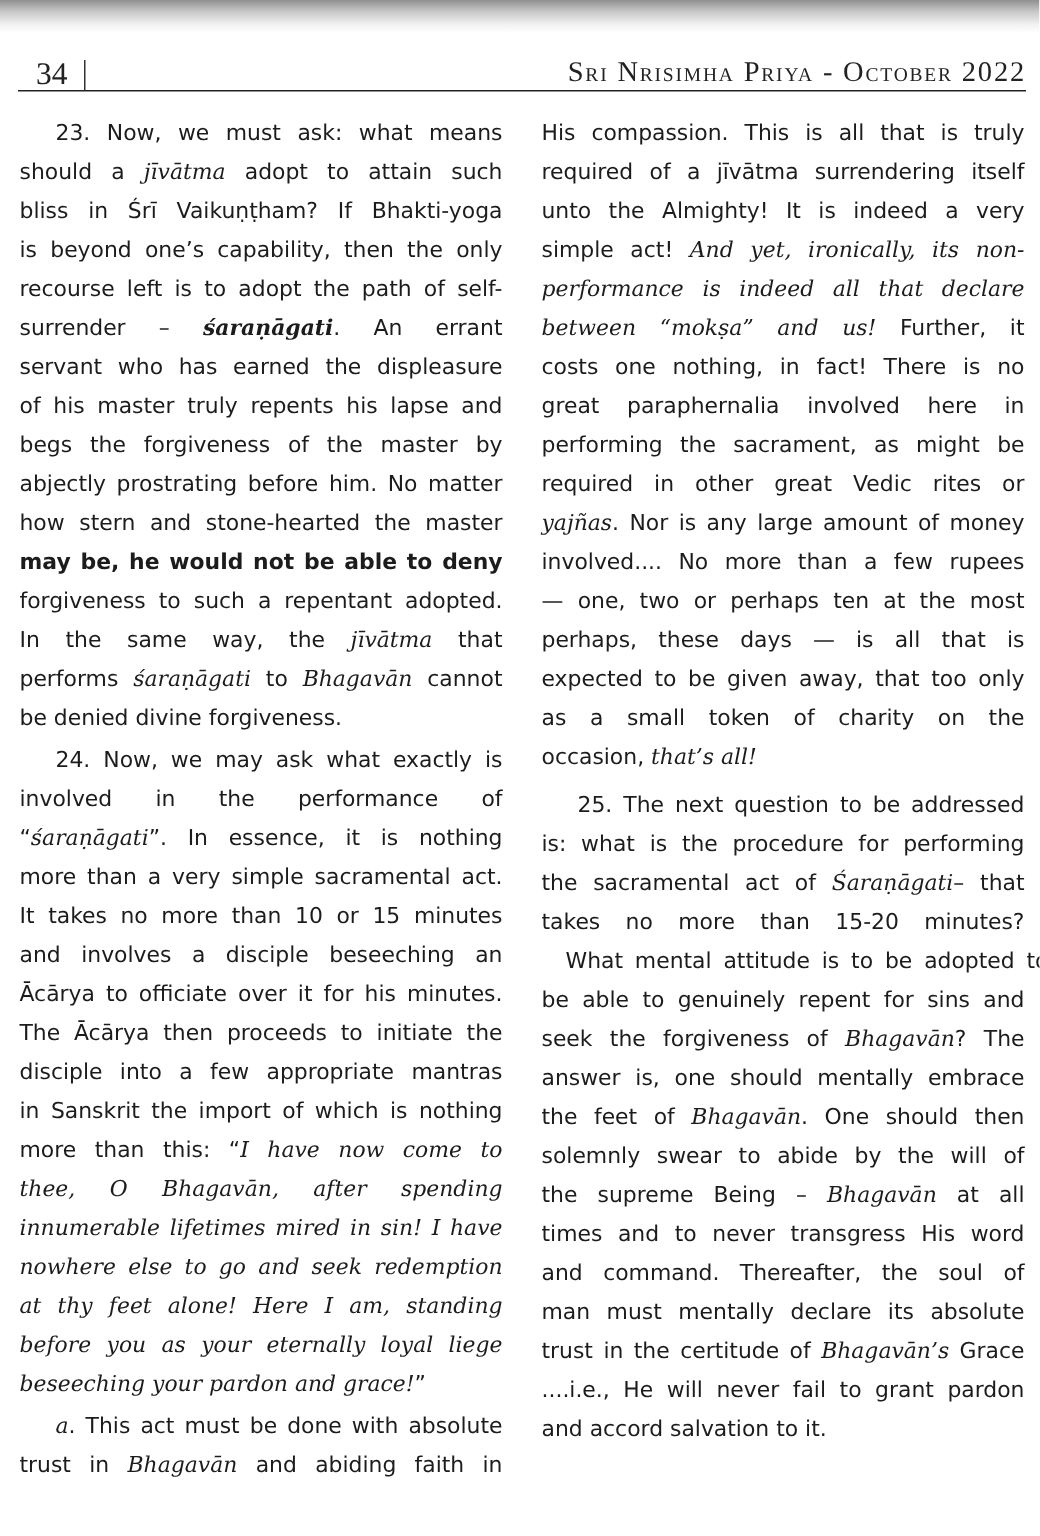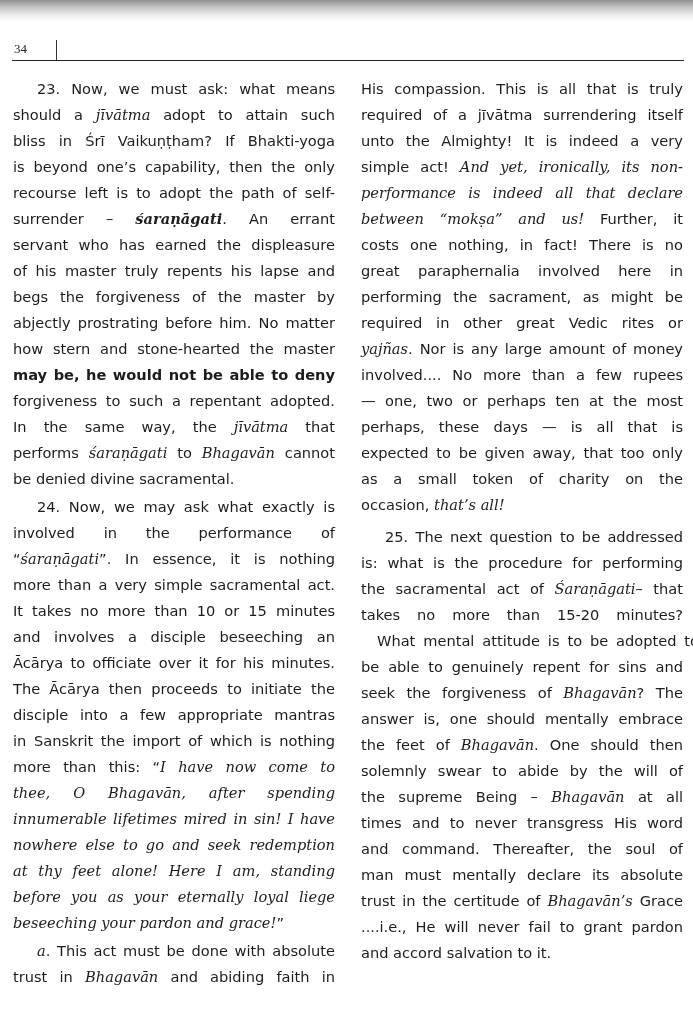--- a/index.html
+++ b/index.html
@@ -14,21 +14,21 @@
     background: linear-gradient(to bottom, #8f8f8f 0%, #c8c8c8 35%, #f2f2f2 75%, #ffffff 100%);
   }
   .header {
     position: absolute; left: 12px; top: 38px; width: 672px; height: 22px;
     font-family: "Liberation Serif", serif; color: #222;
   }
   .header-rule {
     position: absolute; left: 12px; top: 60px; width: 672px; height: 0;
     border-top: 1.5px solid #222;
   }
-  .page-number { position: absolute; left: 2px; top: 0; font-size: 13px; line-height: 22px; }
+  .page-number { position: absolute; left: 12px; top: 0; font-size: 21px; line-height: 22px; }
   .header-sep { position: absolute; left: 44px; top: 2px; width: 0; height: 20px; border-left: 1px solid #333; }
   .running-title {
     position: absolute; right: 0; top: 0; font-size: 19px; line-height: 22px;
     font-variant: small-caps; letter-spacing: 1.2px; white-space: nowrap;
   }
   .column { position: absolute; top: 70px; width: 322px; }
   .col-left { left: 13px; }
   .col-right { left: 361px; }
   .line {
     position: absolute; left: 0; width: 322px; height: 26px;
@@ -39,40 +39,41 @@
   .seg-italic { font-family: "DejaVu Serif", serif; font-style: italic; }
 </style>
 </head>
 <body>
 
 <div class="top-shadow"></div>
 
 <div class="header">
   <span class="page-number">34</span>
   <span class="header-sep"></span>
+  <span class="running-title">Sri Nrisimha Priya - October 2022</span>
 </div>
 <div class="header-rule"></div>
 
 <div class="column col-left">
     <div class="line justify indent" style="top: 6px;"><span>23. Now, we must ask: what means</span></div>
     <div class="line justify" style="top: 32px;"><span>should a </span><span class="seg-italic">jīvātma</span><span> adopt to attain such</span></div>
     <div class="line justify" style="top: 58px;"><span>bliss in Śrī Vaikuṇṭham? If Bhakti-yoga</span></div>
     <div class="line justify" style="top: 84px;"><span>is beyond one’s capability, then the only</span></div>
     <div class="line justify" style="top: 110px;"><span>recourse left is to adopt the path of self-</span></div>
     <div class="line justify" style="top: 136px;"><span>surrender – </span><span class="seg-italic" style="font-weight: bold;">śaraṇāgati</span><span>. An errant</span></div>
     <div class="line justify" style="top: 162px;"><span>servant who has earned the displeasure</span></div>
     <div class="line justify" style="top: 188px;"><span>of his master truly repents his lapse and</span></div>
     <div class="line justify" style="top: 214px;"><span>begs the forgiveness of the master by</span></div>
     <div class="line justify" style="top: 240px;"><span>abjectly prostrating before him. No matter</span></div>
     <div class="line justify" style="top: 266px;"><span>how stern and stone-hearted the master</span></div>
     <div class="line justify" style="top: 292px; font-weight: bold;"><span>may be, he would not be able to deny</span></div>
     <div class="line justify" style="top: 318px;"><span>forgiveness to such a repentant adopted.</span></div>
     <div class="line justify" style="top: 344px;"><span>In the same way, the </span><span class="seg-italic">jīvātma</span><span> that</span></div>
     <div class="line justify" style="top: 370px;"><span>performs </span><span class="seg-italic">śaraṇāgati</span><span> to </span><span class="seg-italic">Bhagavān</span><span> cannot</span></div>
-    <div class="line" style="top: 396px;"><span>be denied divine sacramental.</span></div>
+    <div class="line" style="top: 396px;"><span>be denied divine forgiveness.</span></div>
     <div class="line justify indent" style="top: 424px;"><span>24. Now, we may ask what exactly is</span></div>
     <div class="line justify" style="top: 450px;"><span>involved in the performance of</span></div>
     <div class="line justify" style="top: 476px;"><span>“</span><span class="seg-italic">śaraṇāgati</span><span>”. In essence, it is nothing</span></div>
     <div class="line justify" style="top: 502px;"><span>more than a very simple sacramental act.</span></div>
     <div class="line justify" style="top: 528px;"><span>It takes no more than 10 or 15 minutes</span></div>
     <div class="line justify" style="top: 554px;"><span>and involves a disciple beseeching an</span></div>
     <div class="line justify" style="top: 580px;"><span>Ācārya to officiate over it for his minutes.</span></div>
     <div class="line justify" style="top: 606px;"><span>The Ācārya then proceeds to initiate the</span></div>
     <div class="line justify" style="top: 632px;"><span>disciple into a few appropriate mantras</span></div>
     <div class="line justify" style="top: 658px;"><span>in Sanskrit the import of which is nothing</span></div>

